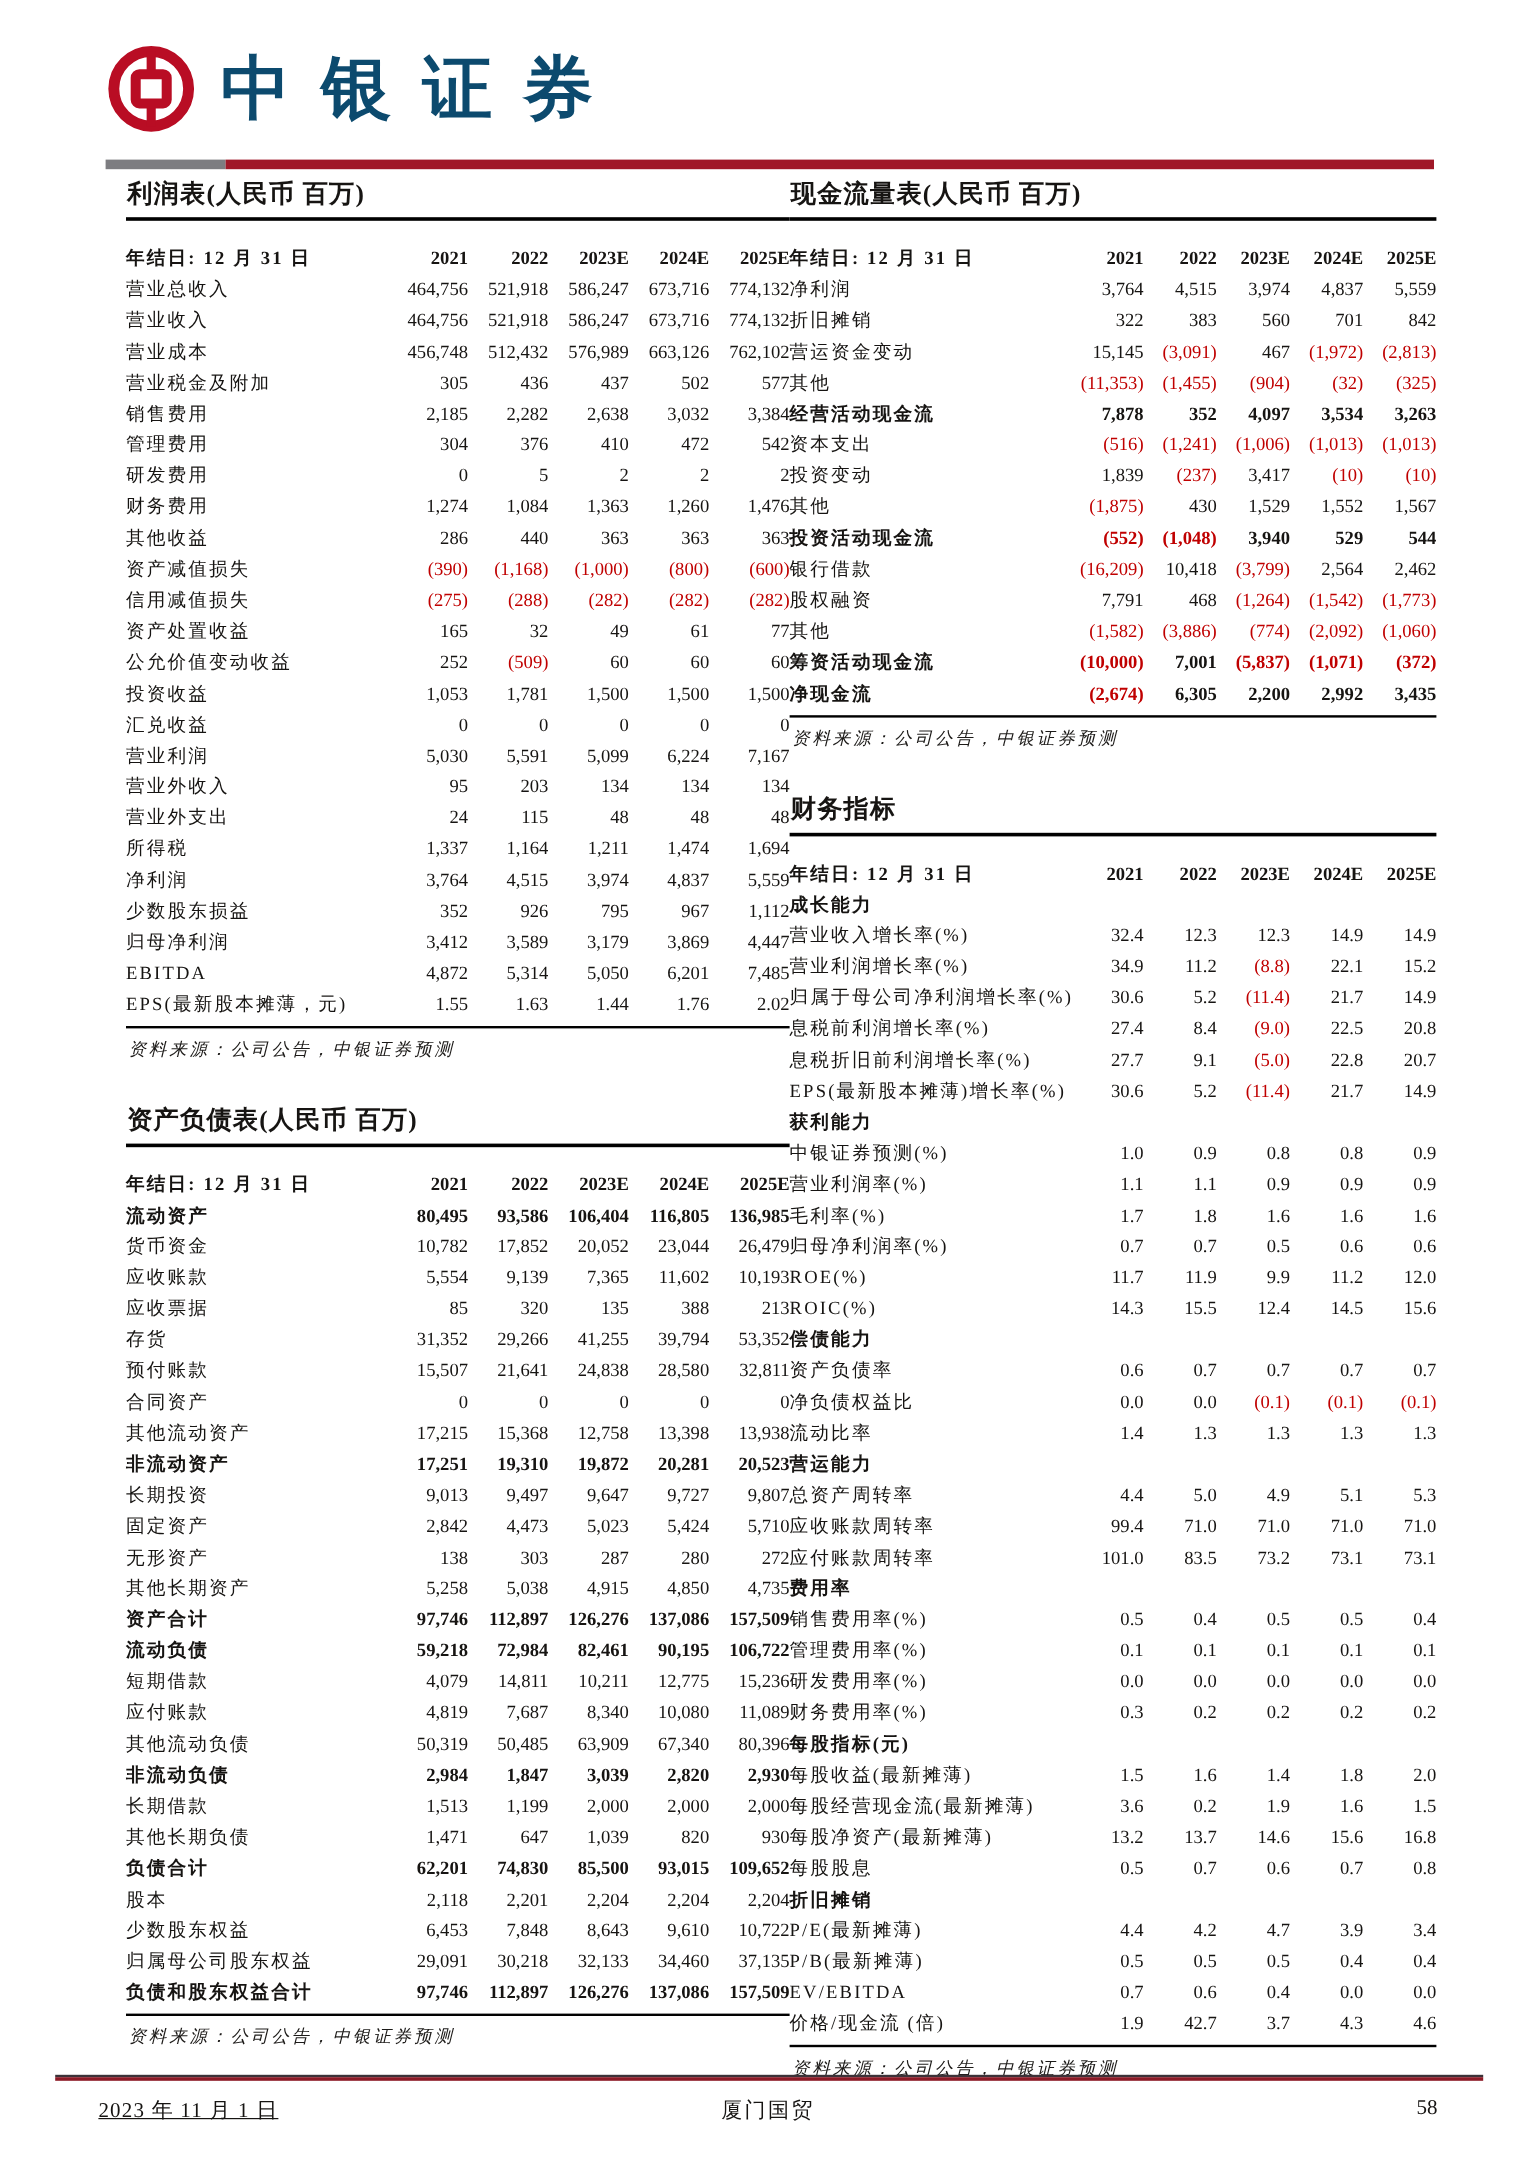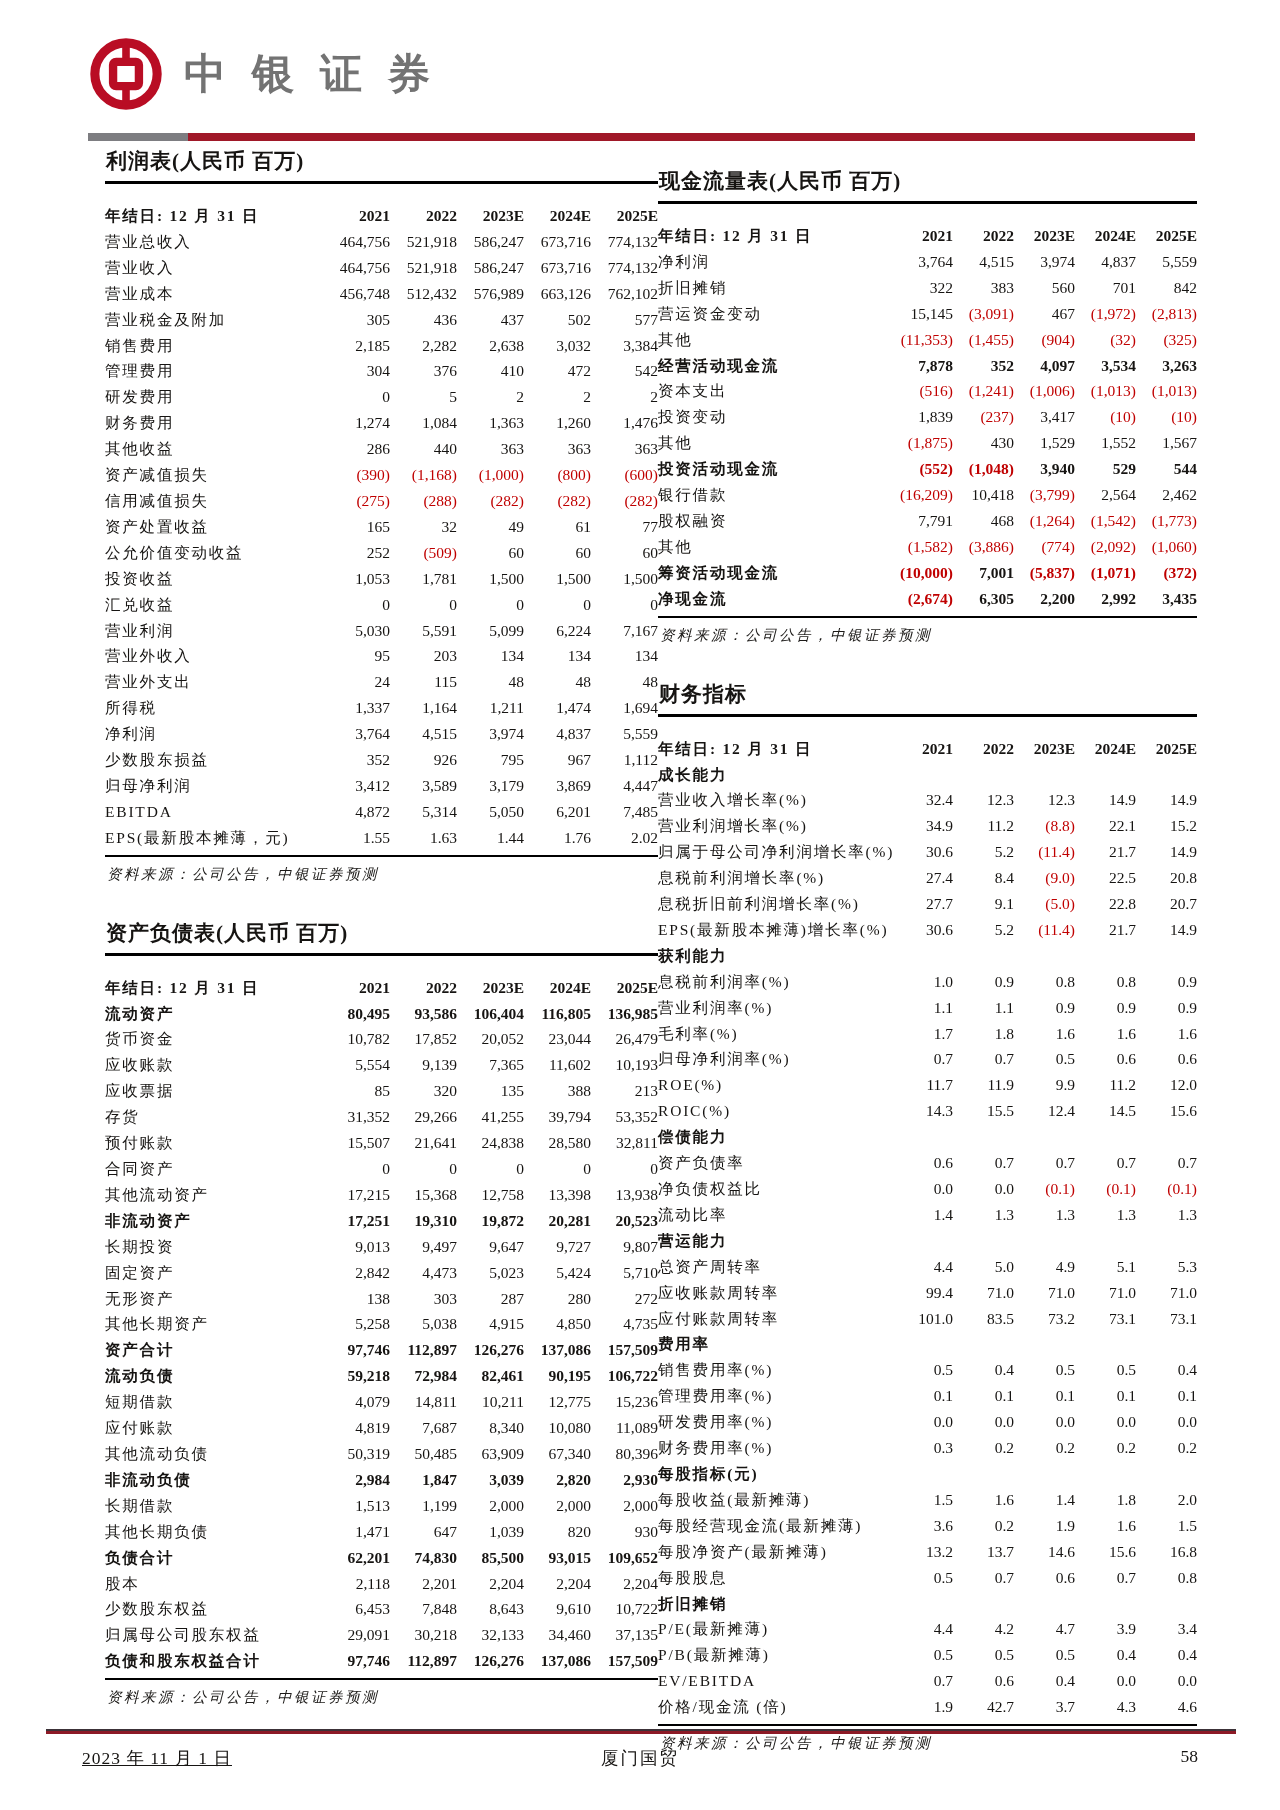--- a/index.html
+++ b/index.html
@@ -12,29 +12,29 @@
   }
   html,body{margin:0;padding:0;background:#ffffff;}
   .page{
     position:relative;width:1280px;height:1810px;background:#fff;overflow:hidden;
     font-family:"Liberation Serif","DejaVu Serif",serif;color:var(--ink);
   }
   
   .brand-row{position:absolute;top:36px;left:88px;display:flex;align-items:center;gap:20px;}
   .logo{width:76px;height:76px;display:inline-block;}
   .logo svg{width:76px;height:76px;display:block;}
-  .brand-text{font-size:42px;font-weight:bold;letter-spacing:26px;color:#737373;line-height:1;white-space:nowrap;}
+  .brand-text{font-size:58px;font-weight:bold;letter-spacing:26px;color:#0c4a6e;line-height:1;white-space:nowrap;}
   .brand-rule{position:absolute;top:133px;left:88px;right:85px;height:8px;display:flex;}
   .rule-gray{width:100px;background:var(--header_bar_gray);}
   .rule-red{flex:1;background:var(--header_bar_red);}
   
   .columns{position:absolute;top:146px;left:85px;width:1112px;display:flex;justify-content:flex-end;}
   .col{display:block;}
   .col.left{width:553px;}
-  .col.right{width:539px;margin-top:20px;}
+  .col.right{width:539px;}
   .fin-table + .fin-table{margin-top:34px;}
   
   .tbl-title{font-size:21px;font-weight:bold;letter-spacing:1px;padding:1px 0 6px 1px;white-space:nowrap;}
   .tbl-grid{border-top:3px solid #000;border-bottom:2px solid #000;padding:15px 0 4px;}
   .tr{display:flex;align-items:baseline;line-height:25.9px;font-size:15.5px;white-space:nowrap;}
   .tr.head{font-weight:bold;padding-top:4px;}
   .tr.bold{font-weight:bold;}
   .tr .lbl{flex:1 1 0;min-width:0;letter-spacing:1.8px;overflow:visible;}
   .tr .val{width:67px;text-align:right;flex:0 0 auto;}
   .col.right .tr .val{width:61px;}
@@ -698,21 +698,21 @@
             </div>
             <div class="tr bold">
               <span class="lbl">获利能力</span>
               <span class="val"></span>
               <span class="val"></span>
               <span class="val"></span>
               <span class="val"></span>
               <span class="val"></span>
             </div>
             <div class="tr">
-              <span class="lbl">息税前利润率(%)</span>
+              <span class="lbl">中银证券预测(%)</span>
               <span class="val">1.0</span>
               <span class="val">0.9</span>
               <span class="val">0.8</span>
               <span class="val">0.8</span>
               <span class="val">0.9</span>
             </div>
             <div class="tr">
               <span class="lbl">营业利润率(%)</span>
               <span class="val">1.1</span>
               <span class="val">1.1</span>

